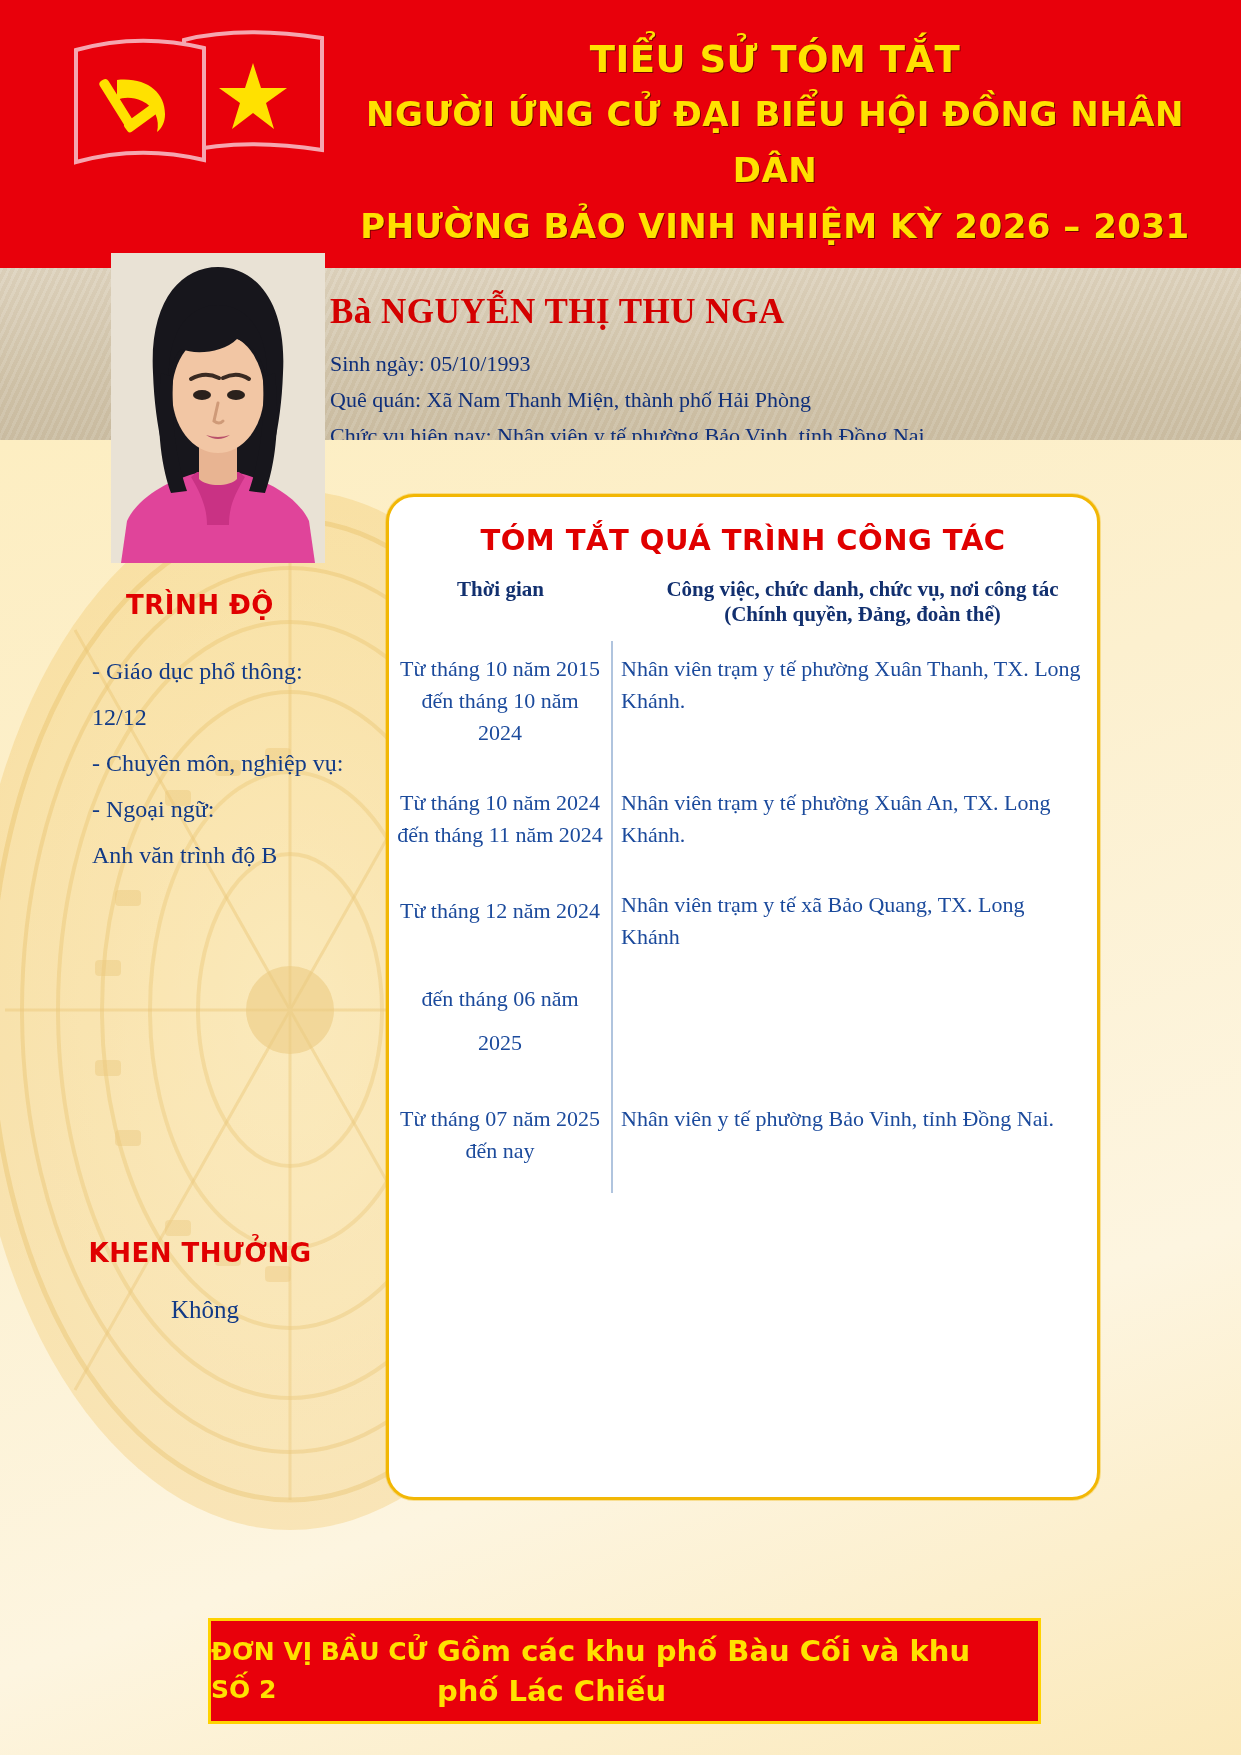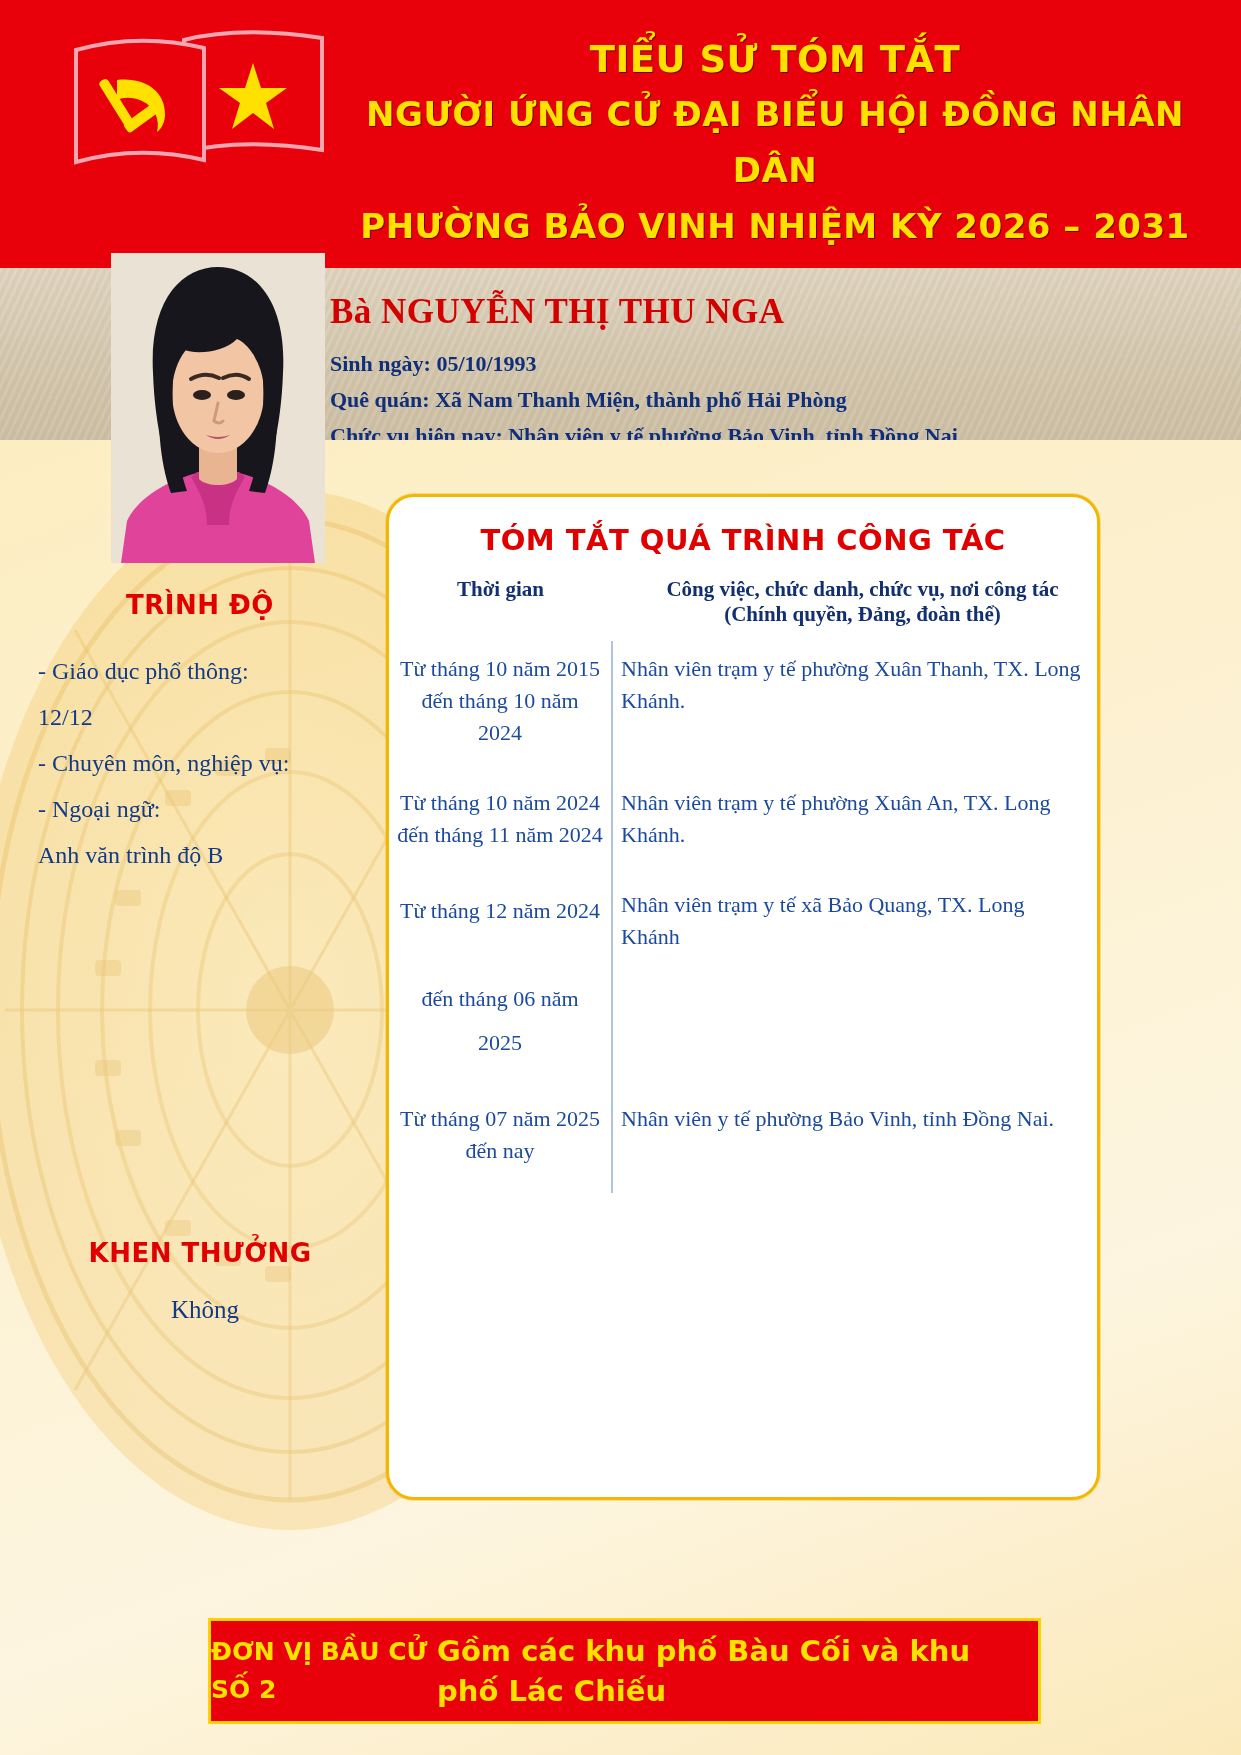--- a/index.html
+++ b/index.html
@@ -76,21 +76,21 @@
   }
   .cand-name {
     font-size: 35px;
     font-weight: bold;
     color: #d40000;
     letter-spacing: 0.5px;
     margin-bottom: 14px;
   }
   .cand-line {
     font-size: 22px;
-    font-weight: bold;
+    font-weight: normal;
     line-height: 36px;
     color: #0f2f7a;
   }
 
   
   .photo {
     position: absolute;
     left: 111px;
     top: 253px;
     width: 214px;
@@ -130,21 +130,21 @@
   .sec-title {
     text-align: center;
     color: #e00000;
     font-family: "DejaVu Sans", sans-serif;
     font-weight: bold;
     font-size: 26px;
     letter-spacing: 0.5px;
     margin-bottom: 28px;
   }
   .left-list {
-    padding-left: 38px;
+    padding-left: 92px;
     color: #123a86;
     font-size: 24px;
     line-height: 46px;
   }
   .khen-wrap { margin-top: 360px; }
   .khen-value {
     text-align: center;
     color: #123a86;
     font-size: 25px;
     padding-left: 10px;

